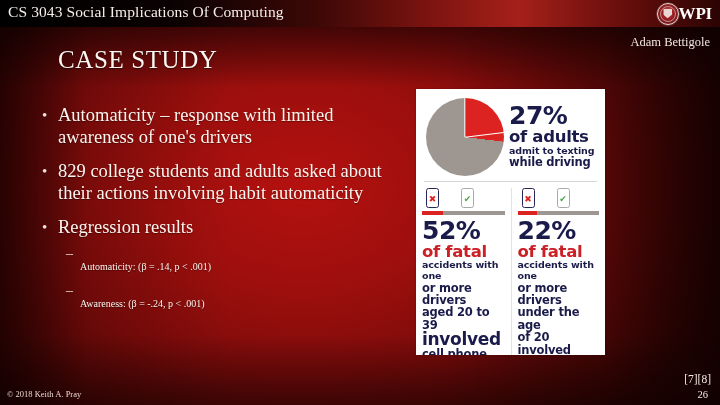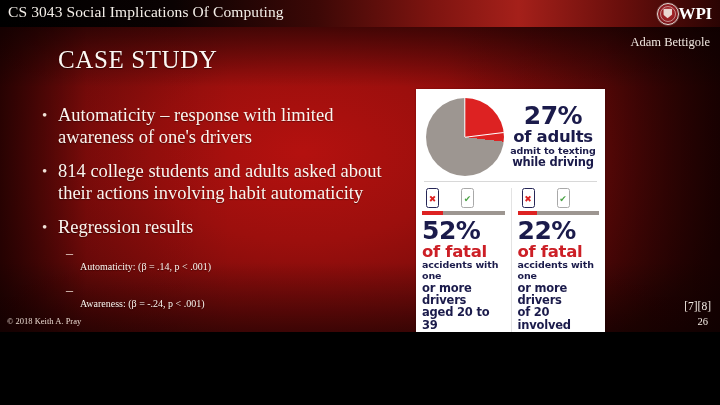--- a/index.html
+++ b/index.html
@@ -1,21 +1,21 @@
 <!DOCTYPE html>
 <html><head>
 <meta charset="utf-8">
 <style>
   html, body {
     margin: 0; padding: 0;
     background: #000;
   }
   #slide {
     position: relative;
-    width: 720px; height: 332px;
+    width: 720px; height: 405px;
     overflow: hidden;
     font-family: "Liberation Serif", serif;
     background: #0f172a;
   }
   
   #bg-base {
     position: absolute; inset: 0;
     background:
       radial-gradient(ellipse 62% 78% at 42% 46%, #b4110f 0%, #9c0f0d 34%, #7a0b0a 62%, #5a0807 82%, #3d0504 100%);
   }
@@ -145,21 +145,20 @@
     background: #ffffff;
     font-family: "DejaVu Sans", sans-serif;
     box-shadow: 0 0 2px rgba(0,0,0,0.25);
     overflow: hidden;
   }
   #ig-top {
     display: flex;
     padding: 7px 8px 4px 8px;
     height: 92px;
     box-sizing: border-box;
-    text-align: center;
   }
   #pie-wrap {
     flex: 0 0 auto;
     width: 82px;
     display: flex; align-items: center; justify-content: center;
   }
   #pie {
     width: 78px; height: 78px; border-radius: 50%;
     background: conic-gradient(from 0deg, #dd2222 0deg 97deg, #9d9691 97deg 360deg);
     position: relative;
@@ -236,21 +235,21 @@
     height: 4px; width: 100%;
     background: #9d9691;
     display: flex;
     margin-bottom: 4px;
   }
   .bar .fill { background: #dd2222; height: 100%; }
   .of-fatal { color: #cc1f26; }
   .navy { color: #1b1b4b; }
   .involved {
     font-size: 17px; font-weight: bold; line-height: 1.0;
-    color: #1b1b4b; letter-spacing: -0.3px; margin-top: 10px;
+    color: #1b1b4b; letter-spacing: -0.3px;
   }
 
   
   #footer-left {
     position: absolute; left: 7px; bottom: 6px;
     color: #e8d8cf;
     font-size: 8.5px;
     font-family: "Liberation Serif", serif;
   }
   #citation {
@@ -288,21 +287,21 @@
 
   <div id="body">
 
     <div class="bullet-l1">
       <div class="dot">•</div>
       <div class="txt">Automaticity – response with limited awareness of one's drivers</div>
     </div>
 
     <div class="bullet-l1">
       <div class="dot">•</div>
-      <div class="txt">814 college students and adults asked about their actions involving habit automaticity</div>
+      <div class="txt">829 college students and adults asked about their actions involving habit automaticity</div>
     </div>
 
     <div class="bullet-l1" style="margin-bottom:6px;">
       <div class="dot">•</div>
       <div class="txt">Regression results</div>
     </div>
 
     <div class="bullet-l2">
       <div class="dash">–</div>
       <div class="txt">Automaticity: (β = .14, p &lt; .001)</div>
@@ -363,20 +362,21 @@
             <span class="mark">✔</span>
           </div>
         </div>
         <div class="bar">
           <div class="fill" style="width:24%;"></div>
         </div>
         <div class="stat-big navy">22%</div>
         <div class="stat-mid of-fatal">of fatal</div>
         <div class="stat-small navy">accidents with one</div>
         <div class="stat-smallish navy">or more drivers</div>
+        <div class="stat-smallish navy">under the age</div>
         <div class="stat-smallish navy">of 20 involved</div>
 
       </div>
 
     </div>
   </div>
 
   <div id="footer-left">© 2018 Keith A. Pray</div>
   <div id="citation">[7][8]</div>
   <div id="page-number">26</div>

